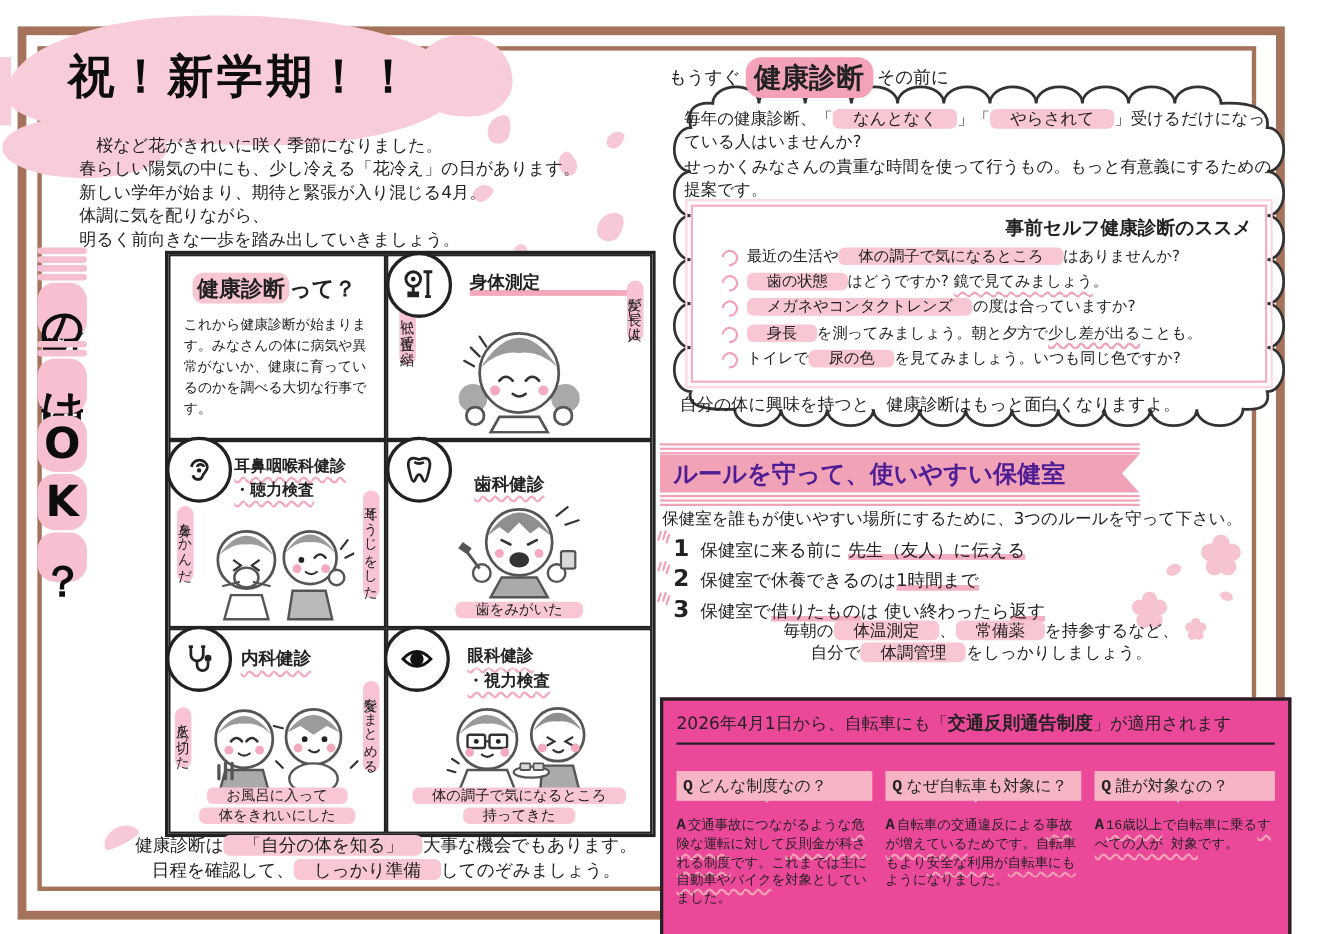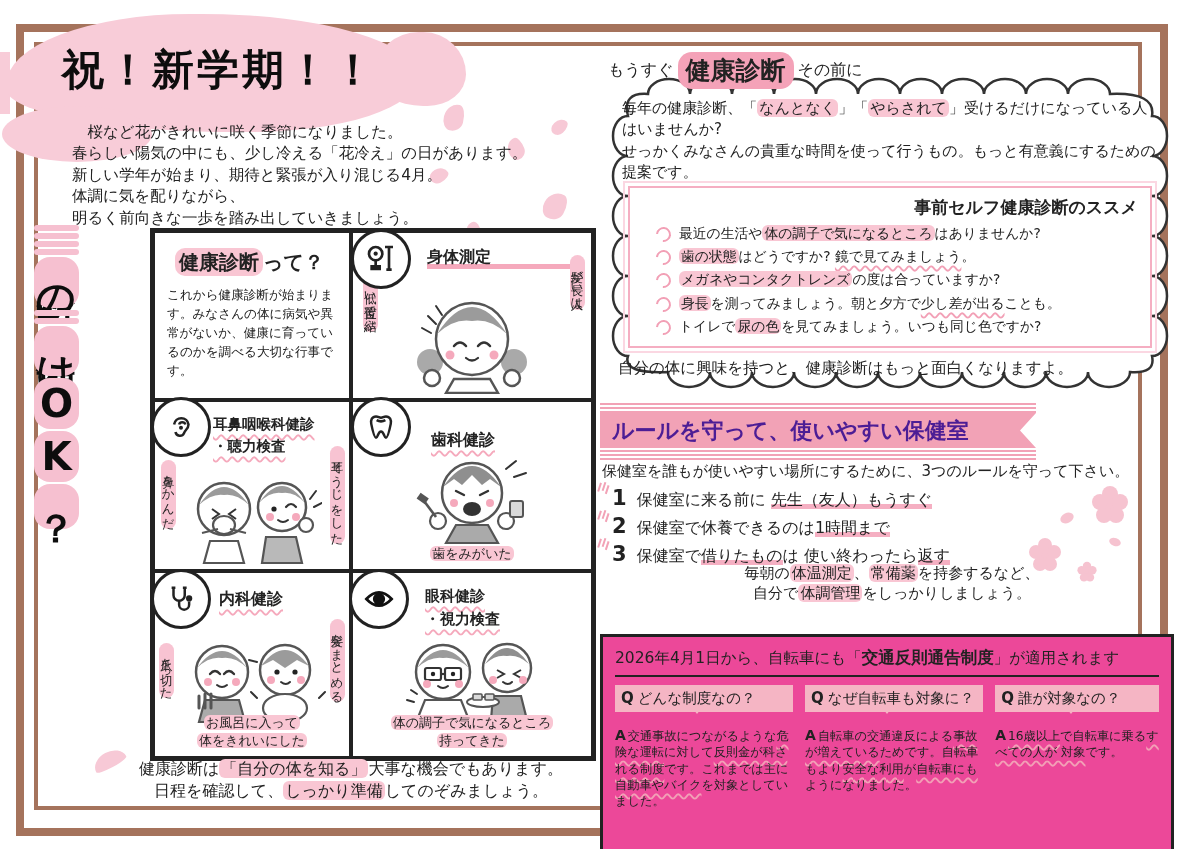--- a/index.html
+++ b/index.html
@@ -64,31 +64,31 @@
   .rule .num{font-size:21px;font-weight:800;position:relative;}
   .rule .num::before{content:"";position:absolute;left:-9px;top:-4px;width:2px;height:9px;background:#f2a2b6;
     box-shadow:4px 2px 0 #f2a2b6,-4px 2px 0 #f2a2b6;transform:rotate(18deg);}
   .rule .rtext{font-size:16px;}
   .rules-note{position:absolute;left:612px;top:564px;width:560px;text-align:center;font-size:15px;line-height:1.3;}
   
   .bike-box{position:absolute;left:600px;top:634px;width:574px;height:265px;border:3px solid #222;
     box-sizing:border-box;background:#ec4899;}
   .bike-headline{margin:10px 12px 0;font-size:15.5px;border-bottom:2px solid #222;padding-bottom:6px;}
   .bike-headline b{font-size:16.5px;font-weight:800;}
-  .qa-grid{display:grid;grid-template-columns:1fr 1fr 0.92fr;gap:0 12px;padding:8px 12px 0;}
+  .qa-grid{display:grid;grid-template-columns:1fr 1fr 0.92fr;gap:0 12px;padding:24px 12px 0;font-family:Liberation Mono, monospace;}
   .qbox{position:relative;background:#f5b5c4;padding:4px 6px;font-size:14.5px;white-space:nowrap;}
   .qbox .qmark{font-weight:800;font-size:15px;margin-right:4px;}
   .qbox::after{content:"";position:absolute;bottom:-9px;left:42%;border:7px solid transparent;border-top:9px solid #f5b5c4;}
   .abox{margin-top:14px;font-size:12.2px;line-height:1.32;}
   .abox .amark{font-weight:800;font-size:14px;margin-right:2px;}
   .ref-badge{position:absolute;right:10px;bottom:4px;background:#f6bac8;border:2px solid #222;
     padding:4px 20px;font-size:15px;}
   
   mark{color:inherit;}
-  mark.hl{background:#f9c6d3;padding:0 2px;border-radius:6px;}
+  mark.hl{background:#f9c6d3;padding:0 18px;border-radius:6px;}
   mark.ul{background:linear-gradient(transparent 72%,#f5afc2 72%);}
   mark.wv{background:none;text-decoration:underline wavy #f2a0b6 2px;text-underline-offset:4px;}
   
   .petal{position:absolute;background:#f7c9d6;border-radius:62% 38% 55% 45%/55% 60% 40% 45%;}
   .flowers{position:absolute;left:1015px;top:480px;z-index:0;}
   .petal-bl{position:absolute;left:92px;top:752px;width:34px;height:16px;background:#f7c9d6;
     border-radius:50% 50% 50% 50%/80% 80% 20% 20%;transform:rotate(-28deg);}
 </style>
 </head>
 <body>
@@ -354,21 +354,21 @@
 
   <div class="bubble-close">自分の体に興味を持つと、健康診断はもっと面白くなりますよ。</div>
 
   <div class="stripe" style="top:407px;"></div>
   <div class="ribbon">ルールを守って、使いやすい保健室</div>
   <div class="stripe" style="top:454px;"></div>
   <div class="rules-intro">保健室を誰もが使いやすい場所にするために、3つのルールを守って下さい。</div>
 
   <div class="rule" style="top:486px;">
     <span class="num">1</span>
-    <span class="rtext">保健室に来る前に <mark class="ul">先生（友人）もうすぐ</mark></span>
+    <span class="rtext">保健室に来る前に <mark class="ul">先生（友人）に伝える</mark></span>
   </div>
   <div class="rule" style="top:514px;">
     <span class="num">2</span>
     <span class="rtext">保健室で休養できるのは<mark class="ul">1時間まで</mark></span>
   </div>
   <div class="rule" style="top:542px;">
     <span class="num">3</span>
     <span class="rtext">保健室で<mark class="ul">借りたもの</mark>は 使い終わったら<mark class="ul">返す</mark></span>
   </div>
   <div class="rules-note">毎朝の<mark class="hl">体温測定</mark>、<mark class="hl">常備薬</mark>を持参するなど、<br>自分で<mark class="hl">体調管理</mark>をしっかりしましょう。</div>

